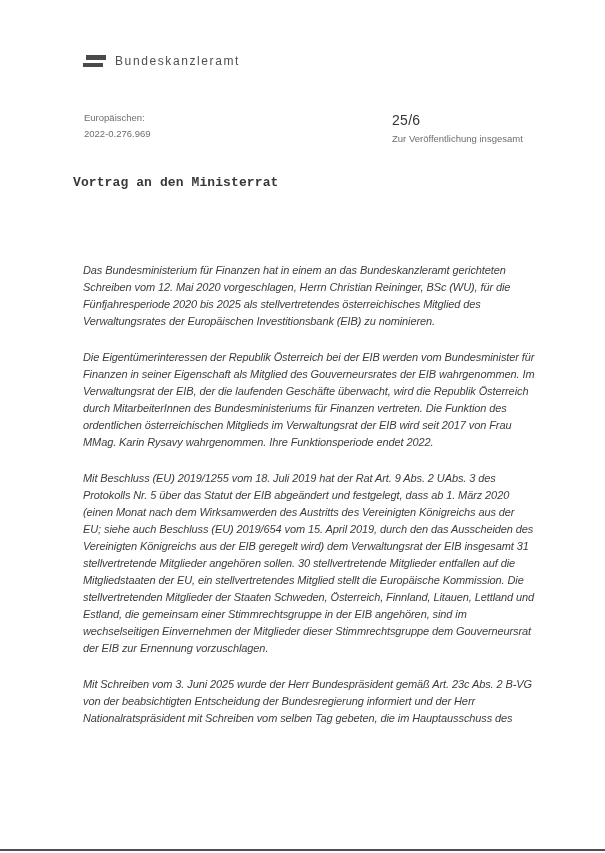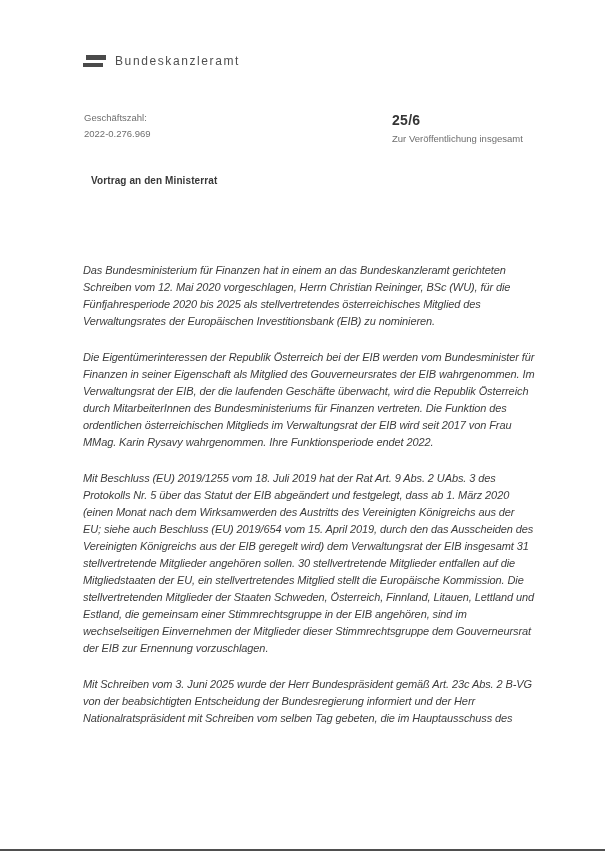--- a/index.html
+++ b/index.html
@@ -52,38 +52,39 @@
     line-height: 16px;
     color: #6e6e6e;
   }
   .meta-right {
     position: absolute;
     left: 392px;
     top: 112px;
   }
   .agenda-number {
     font-size: 14px;
-    font-weight: bold;
+    font-weight: normal;
     color: #353535;
     letter-spacing: 0.3px;
   }
   .publication-note {
     font-size: 9.5px;
     color: #6e6e6e;
     margin-top: 5px;
   }
   
   .kicker {
     position: absolute;
-    left: 91px;
+    left: 73px;
     top: 175px;
-    font-size: 10px;
+    font-size: 13px;
     font-weight: bold;
     color: #383838;
     letter-spacing: 0.1px;
+    font-family: Liberation Mono, monospace;
   }
   .doc-title {
     position: absolute;
     left: 83px;
     top: 204px;
     width: 468px;
     font-size: 13px;
     font-weight: bold;
     line-height: 23px;
     color: #333333;
@@ -122,21 +123,21 @@
 
   <div class="logo">
     <span class="flag-icon">
       <span class="bar top"></span>
       <span class="bar bottom"></span>
     </span>
     <span class="logo-text">Bundeskanzleramt</span>
   </div>
 
   <div class="meta-left">
-    <div>Geschäftszahl:</div>
+    <div>Europäischen:</div>
     <div>2022-0.276.969</div>
   </div>
 
   <div class="meta-right">
     <div class="agenda-number">25/6</div>
     <div class="publication-note">Zur Veröffentlichung insgesamt</div>
   </div>
 
   <div class="kicker">Vortrag an den Ministerrat</div>
 

